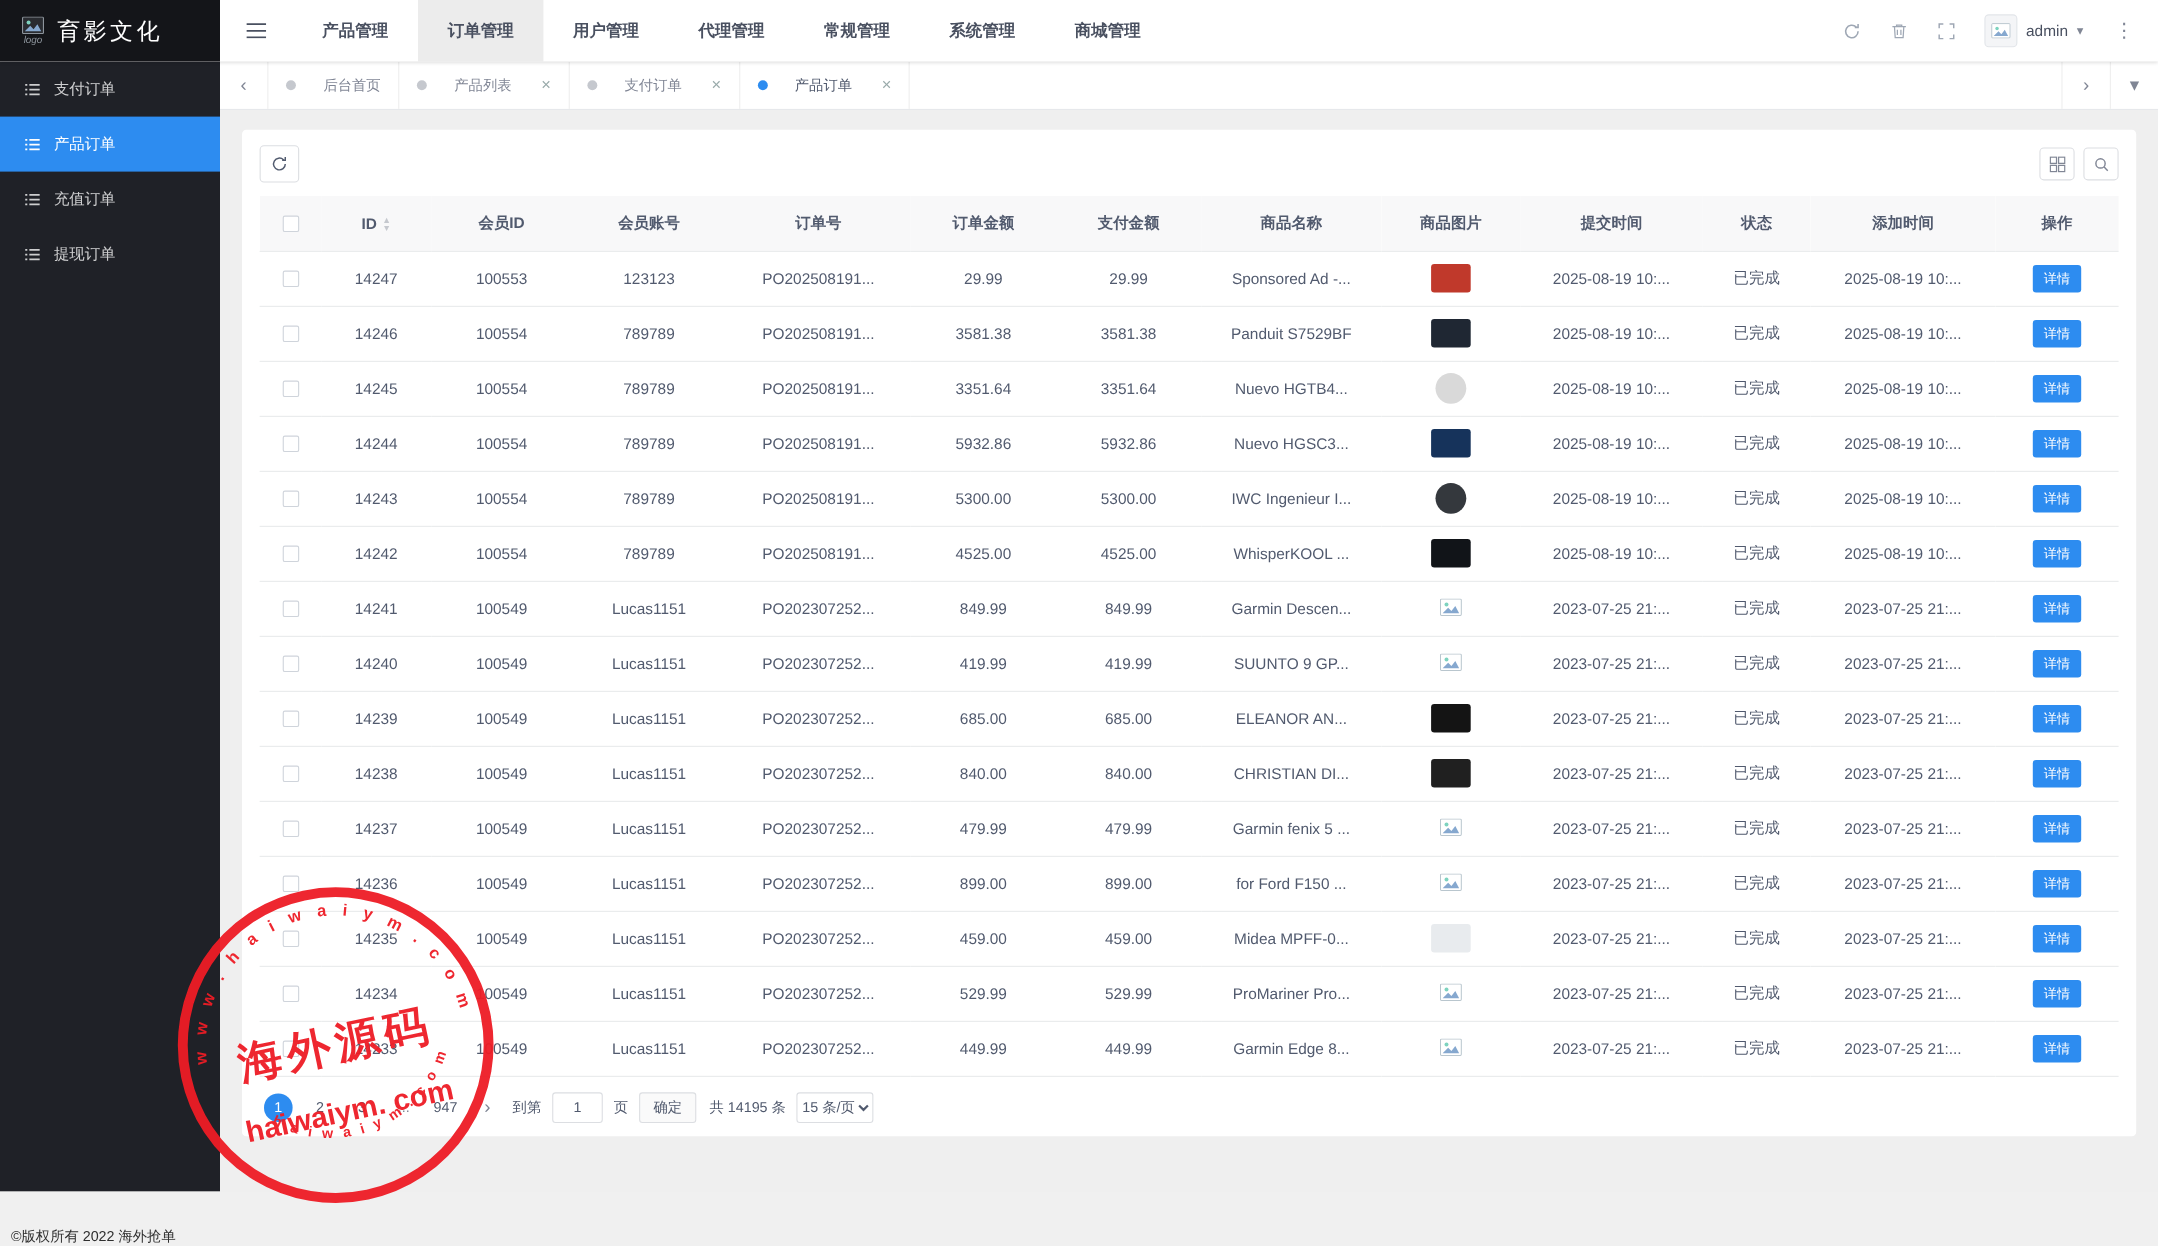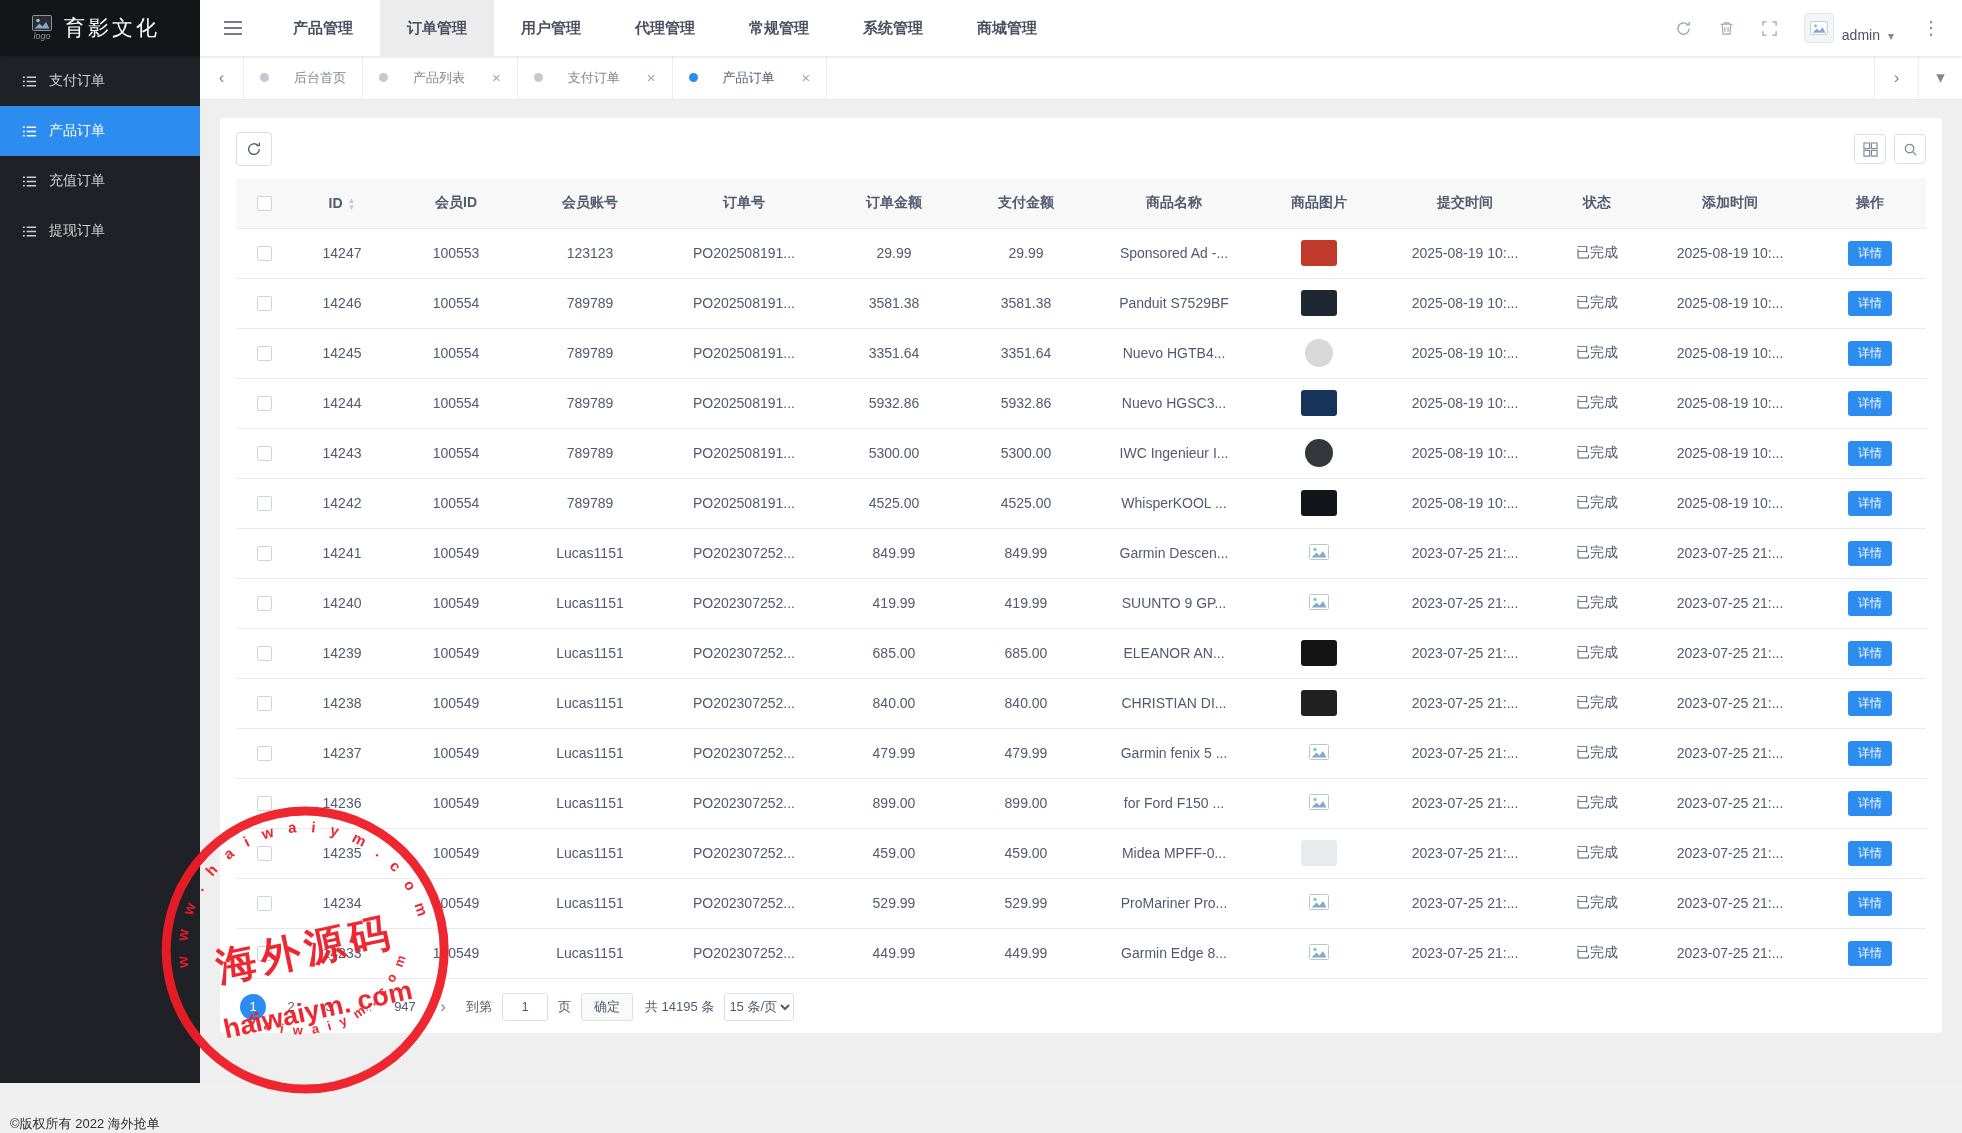--- a/index.html
+++ b/index.html
@@ -1,30 +1,30 @@
 <!DOCTYPE html>
 <html><head>
 <meta charset="utf-8">
 <style>
   *{margin:0;padding:0;box-sizing:border-box}
   html,body{width:1962px;height:1133px}
   body{font-family:"Liberation Sans","DejaVu Sans",sans-serif;background:#f0f0f0;overflow:hidden;position:relative}
 
   
   .topbar{height:56px;display:flex;align-items:stretch;background:#fff;box-shadow:0 1px 3px rgba(0,0,0,.12);position:relative;z-index:6}
-  .logo{width:200px;background:#141519;color:#fff;display:flex;align-items:center;gap:12px;padding-left:32px}
+  .logo{width:200px;background:#141519;color:#fff;display:flex;align-items:center;gap:12px;padding-left:20px}
   .logo-img{display:flex;flex-direction:column;align-items:center;color:#8d949c;font-size:9px;line-height:10px}
   .logo-text{font-size:21px;font-weight:normal;letter-spacing:3px}
   .hamburger{padding:0 24px;display:flex;align-items:center;color:#495060;cursor:pointer}
   .topnav{display:flex;align-items:stretch}
   .nav-item{display:flex;align-items:center;padding:0 27px;font-size:15px;font-weight:bold;color:#495060;cursor:pointer}
   .nav-item.active{background:#ececec}
   .topbar-right{margin-left:auto;display:flex;align-items:center;gap:26px;padding-right:20px;color:#9ea7b4}
   .tb-icon{display:flex;align-items:center;justify-content:center;cursor:pointer;color:#9ea7b4}
-  .user-box{display:flex;align-items:flex-end;gap:8px;cursor:pointer}
+  .user-box{display:flex;align-items:center;gap:8px;cursor:pointer}
   .avatar{width:30px;height:30px;border-radius:4px;background:#f4f5f7;border:1px solid #e2e5e9;display:flex;align-items:center;justify-content:center;overflow:hidden}
   .admin-name{font-size:14px;color:#495060}
   .caret{font-size:12px;color:#808695}
   .more-dots{font-size:18px;color:#808695;padding:0 2px;cursor:pointer}
 
   
   .body-row{display:flex;height:1027px}
   .sidebar{width:200px;background:#1f2127;flex:none}
   .side-item{height:50px;display:flex;align-items:center;gap:12px;padding-left:22px;color:rgba(255,255,255,.78);font-size:14px;cursor:pointer}
   .side-item.active{background:#2d8cf0;color:#fff}

